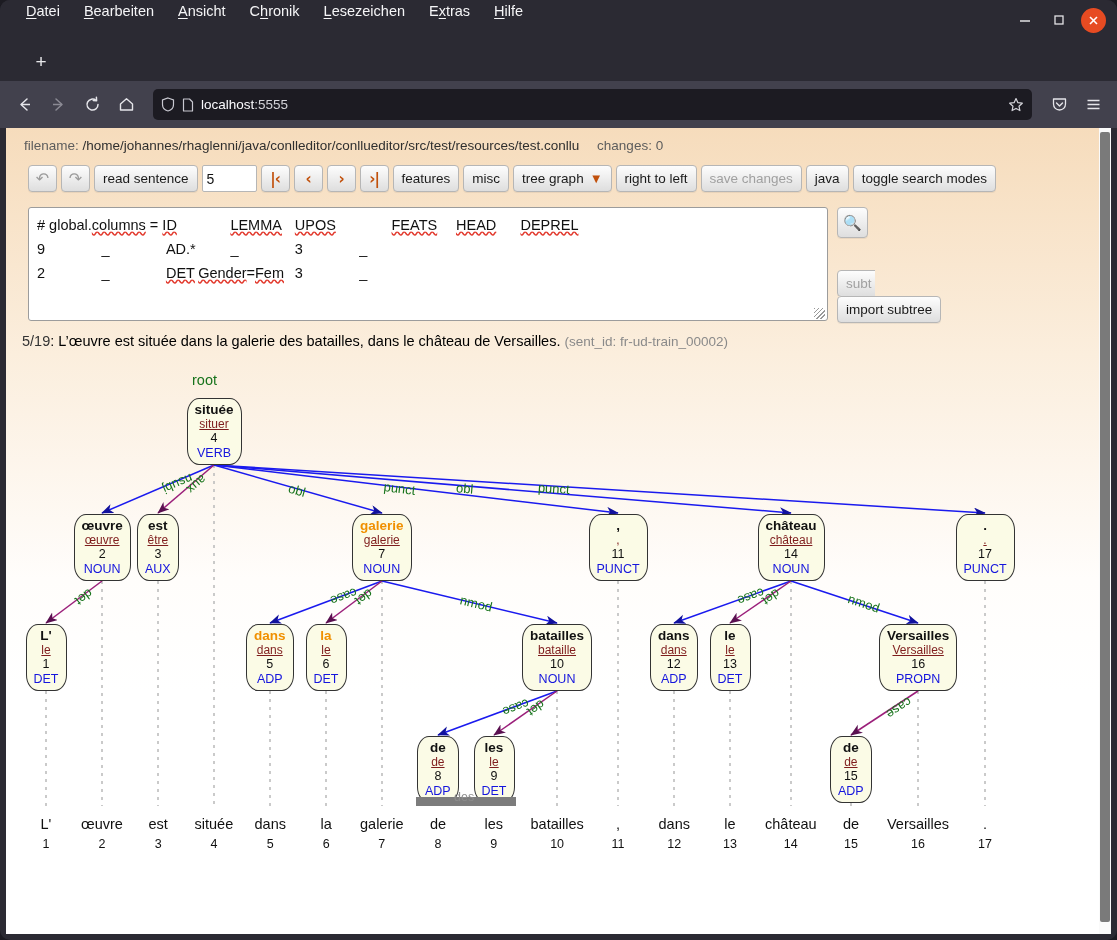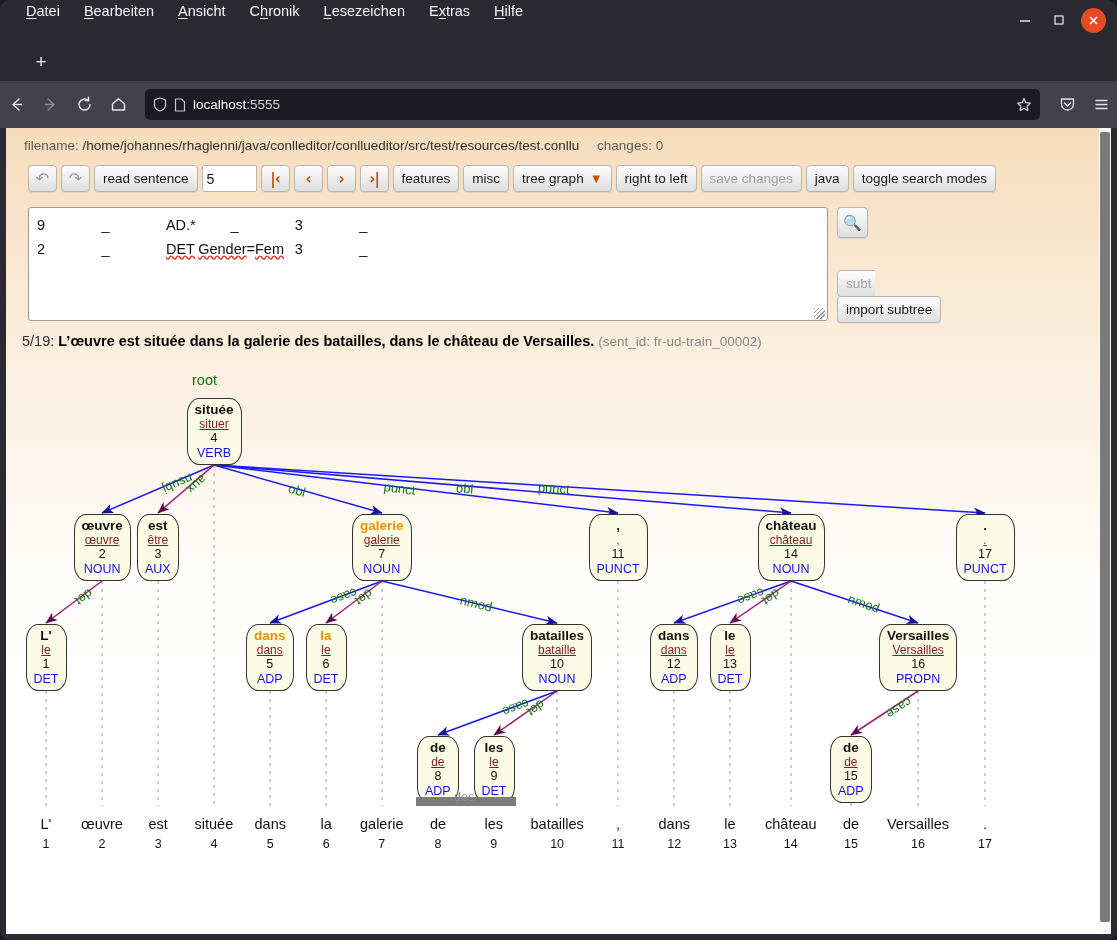--- a/index.html
+++ b/index.html
@@ -56,21 +56,21 @@
   #tab .tab-title { flex:1; font-size:13.5px; color:#15141a; white-space:nowrap;
       overflow:hidden; }
   #tab .tab-close { width:18px; height:18px; color:#4a4a52; font-size:13px;
       display:flex; align-items:center; justify-content:center; }
   #newtab { width:30px; height:30px; margin-left:14px; margin-bottom:4px;
       color:#e7e7ea; font-size:19px; display:flex; align-items:center;
       justify-content:center; font-weight:300; }
 
   
   #navbar { height:47px; background:#42414d; display:flex; align-items:center;
-            padding:0 0; gap:2px; }
+            padding:0 8px; gap:2px; }
   .navbtn { width:32px; height:32px; display:flex; align-items:center;
             justify-content:center; color:#e5e5ea; font-size:16px; border-radius:4px; }
   .navbtn.dim { color:#8b8a94; }
   #urlbar {
     flex:1; height:31px; background:#1c1b22; border-radius:5px; margin:0 9px;
     display:flex; align-items:center; padding:0 8px; gap:7px;
   }
   #urlbar .u-text { flex:1; font-size:13.5px; color:#d3d3d8; }
   #urlbar .u-text b { color:#fbfbfe; font-weight:400; }
   #urlbar .ic { color:#c8c8d0; display:flex; align-items:center; }
@@ -130,21 +130,21 @@
   #subtree-disabled {
     position:absolute; left:0; top:63px; width:38px; height:26px;
     overflow:hidden;
   }
   #subtree-disabled .btn { width:110px; }
   #import-subtree { position:absolute; left:0; top:89px; }
 
   
   #sentence-line { padding:12px 0 0 16px; font-size:14.5px; color:#111; }
   #sentence-line .snum { color:#333; }
-  #sentence-line .stext { font-weight:bold; color:#000;text-align:right; }
+  #sentence-line .stext { font-weight:normal; color:#000;text-align:right; }
   #sentence-line .sid { color:#8a8a8a; font-size:13.5px; }
 
   
   #graph { position:relative; width:1089px; height:560px; margin-top:13px; }
   #graph svg { position:absolute; left:0; top:0; }
 
   .node {
     position:absolute; background:#fbfbe6; border:1.4px solid #333;
     border-radius:12px/16px; text-align:center; padding:3px 7px 4px 7px;
     line-height:1.15; white-space:nowrap;
@@ -307,20 +307,21 @@
           <span class="caret-down">▼</span>
         </div>
         <div class="btn">right to left</div>
         <div class="btn disabled">save changes</div>
         <div class="btn">java</div>
         <div class="btn">toggle search modes</div>
       </div>
 
       <div id="editor-row">
         <div id="conllu-box">
+          <div class="line"># global.<span class="sq">columns</span> = <span class="sq">ID</span>		<span class="sq">LEMMA</span>	<span class="sq">UPOS</span>		<span class="sq">FEATS</span>	<span class="sq">HEAD</span>	<span class="sq">DEPREL</span></div>
           <div class="line">9		_		AD.*		_		3		_</div>
           <div class="line">2		_		<span class="sq">DET</span>	<span class="sq">Gender</span>=<span class="sq">Fem</span>	3		_</div>
           <div class="resizer"></div>
         </div>
         <div id="editor-side">
           <div class="btn icon" id="search-btn">
               <span class="mag">🔍</span>
             </div>
           <div id="subtree-disabled">
             <div class="btn disabled">subt</div>

